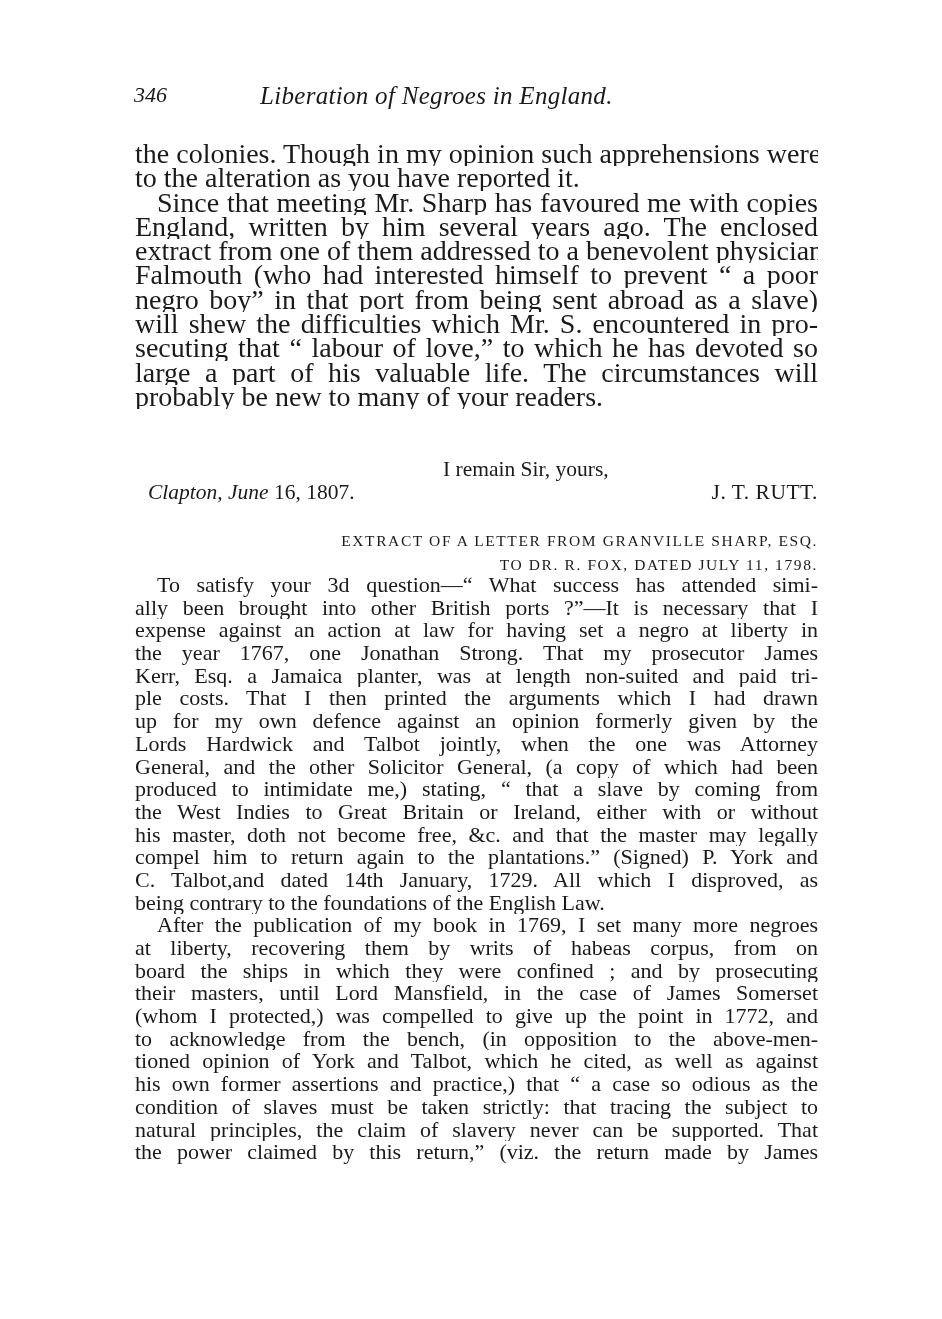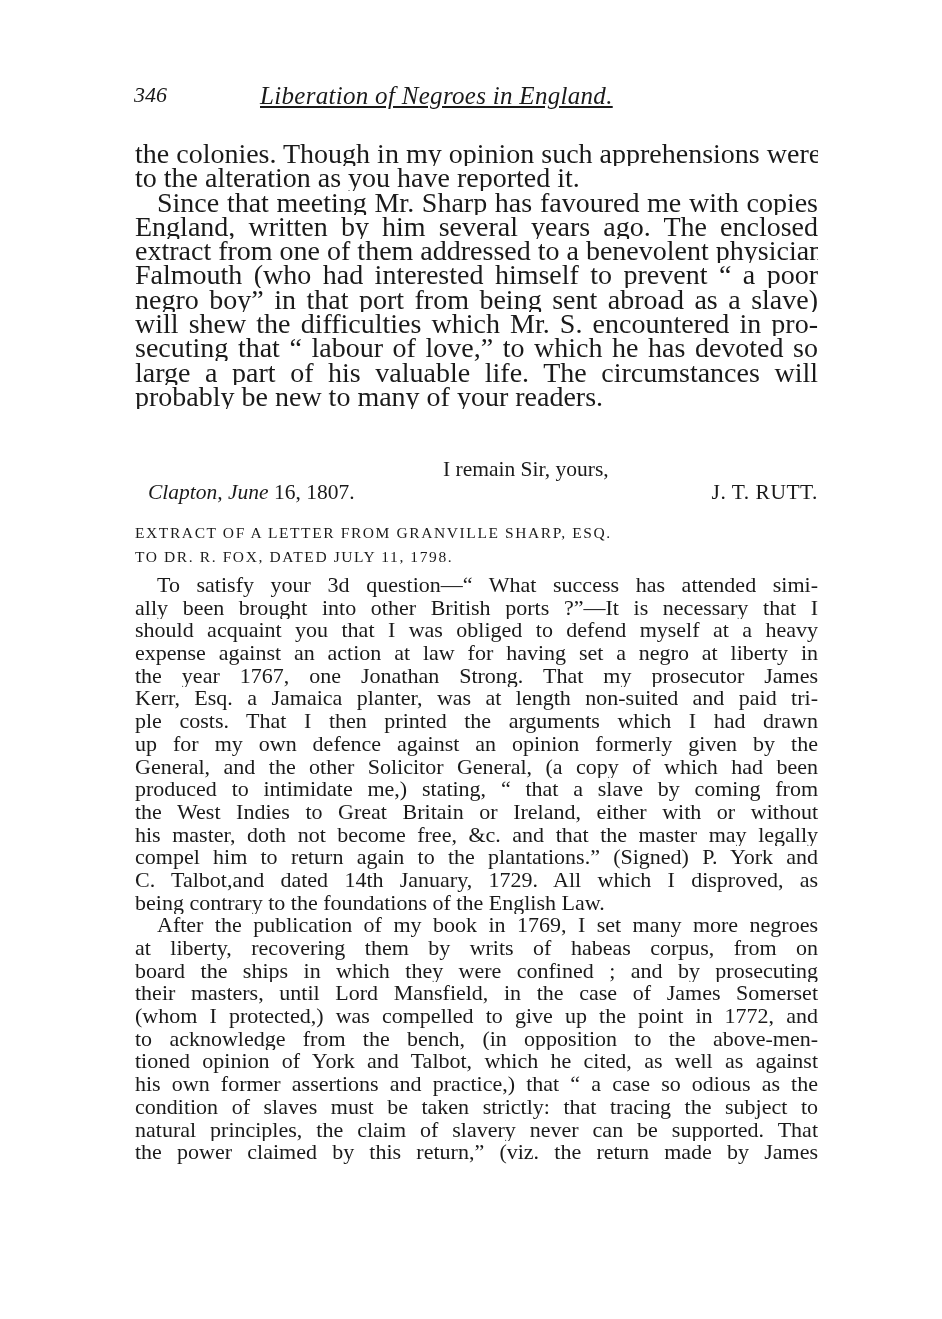--- a/index.html
+++ b/index.html
@@ -1,32 +1,32 @@
 <!DOCTYPE html>
 <html><head>
 <meta charset="utf-8">
 <style>
   html, body { margin: 0; padding: 0; background: #ffffff; }
   body { width: 942px; height: 1319px; position: relative; overflow: hidden; color: #1a1a1a; font-family: "Liberation Serif", "DejaVu Serif", serif; }
   .page { position: absolute; left: 0; top: 0; width: 942px; height: 1004px; }
   .header { position: absolute; left: 134px; top: 82px; width: 684px; height: 30px; }
   .page-number { position: absolute; left: 0; top: 0; font-size: 22px; font-style: italic; }
-  .running-title { position: absolute; left: 126px; top: 0; font-size: 25px; font-style: italic; letter-spacing: 0.3px; text-decoration: underline; }
+  .running-title { position: absolute; left: 126px; top: 0; font-size: 25px; font-style: italic; letter-spacing: 0.3px; }
   .block { position: absolute; left: 135px; width: 683px; }
   .line { display: block; white-space: nowrap; text-align: justify; text-align-last: justify; overflow: hidden; }
   .intro .line { font-size: 28px; height: 24.3px; line-height: 24.3px; }
   .extract .line { font-size: 22px; height: 22.7px; line-height: 22.7px; font-weight: normal; }
   .indent { padding-left: 22px; }
   .last { text-align-last: left; }
   .closing { position: absolute; left: 443px; top: 457px; font-size: 21.5px; }
   .signature { position: absolute; left: 148px; top: 480px; width: 670px; height: 26px; font-size: 21.5px; }
   .sig-place { position: absolute; left: 0; top: 0; font-style: italic; }
   .sig-date { font-style: normal; }
   .sig-name { position: absolute; right: 0; top: 0; letter-spacing: 0.5px; }
-  .heading { position: absolute; left: 135px; width: 683px; text-align: left; font-size: 15.5px; letter-spacing: 1.6px; white-space: nowrap; }
+  .heading { position: absolute; left: 135px; width: 683px; text-align: right; font-size: 15.5px; letter-spacing: 1.6px; white-space: nowrap; margin-top: 8px; }
 </style>
 </head>
 <body>
 
 <div class="page">
 
   <div class="header">
     <span class="page-number">346</span>
     <span class="running-title">Liberation of Negroes in England.</span>
   </div>
@@ -51,26 +51,26 @@
     <span class="sig-place"><span>Clapton, June</span><span class="sig-date"> 16, 1807.</span></span>
     <span class="sig-name">J. T. RUTT.</span>
   </div>
 
   <div class="heading" style="top:524px;">EXTRACT OF A LETTER FROM GRANVILLE SHARP, ESQ.</div>
   <div class="heading" style="top:548px;">TO DR. R. FOX, DATED JULY 11, 1798.</div>
 
   <div class="block extract" style="top:574px;">
     <span class="line indent">To satisfy your 3d question—“ What success has attended simi-</span>
     <span class="line">ally been brought into other British ports ?”—It is necessary that I</span>
-    <span class="line">should acquaint you that I was obliged to defend myself at a heavy</span>
     <span class="line">expense against an action at law for having set a negro at liberty in</span>
     <span class="line">the year 1767, one Jonathan Strong.  That my prosecutor James</span>
     <span class="line">Kerr, Esq. a Jamaica planter, was at length non-suited and paid tri-</span>
     <span class="line">ple costs.  That I then printed the arguments which I had drawn</span>
     <span class="line">up for my own defence against an opinion formerly given by the</span>
+    <span class="line">Lords Hardwick and Talbot jointly, when the one was Attorney</span>
     <span class="line">General, and the other Solicitor General, (a copy of which had been</span>
     <span class="line">produced to intimidate me,) stating, “ that a slave by coming from</span>
     <span class="line">the West Indies to Great Britain or Ireland, either with or without</span>
     <span class="line">his master, doth not become free, &amp;c. and that the master may legally</span>
     <span class="line">compel him to return again to the plantations.” (Signed) P. York and</span>
     <span class="line">C. Talbot,and dated 14th January, 1729.  All which I disproved, as</span>
     <span class="line last">being contrary to the foundations of the English Law.</span>
     <span class="line indent">After the publication of my book in 1769, I set many more negroes</span>
     <span class="line">at liberty, recovering them by writs of habeas corpus, from on</span>
     <span class="line">board the ships in which they were confined ; and by prosecuting</span>

